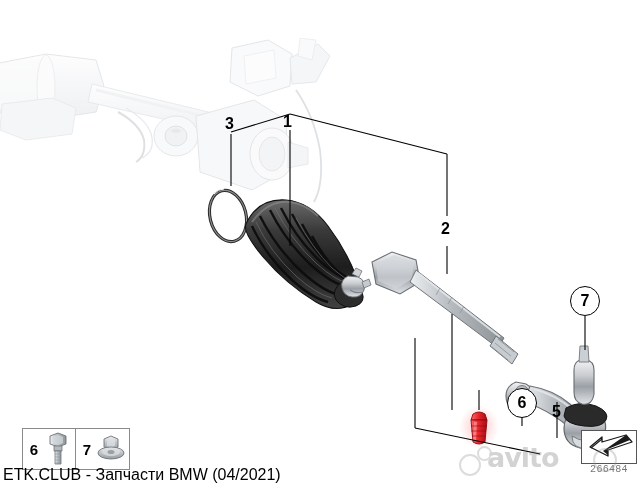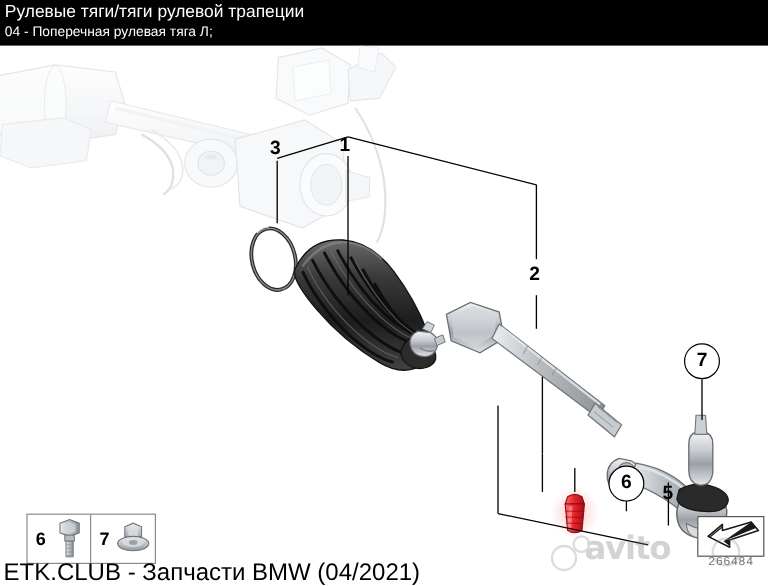--- a/index.html
+++ b/index.html
@@ -119,21 +119,21 @@
     flex: 1;
     height: 100%;
     position: relative;
   }
 
   
   #footer-text {
     position: absolute;
     left: 3px;
     top: 466px;
-    font-size: 20px;
+    font-size: 16px;
     color: #000000;
     white-space: nowrap;
   }
 
   
   #thumb-box {
     position: absolute;
     left: 581px;
     top: 430px;
     width: 56px;
@@ -179,24 +179,20 @@
     border: 2.5px solid #8d8d8d;
     border-radius: 50%;
     box-sizing: border-box;
   }
 </style>
 </head>
 <body>
 
 <div id="page">
 
-  <div id="header-bar">
-    <div id="header-title">Рулевые тяги/тяги рулевой трапеции</div>
-    <div id="header-subtitle">04 - Поперечная рулевая тяга Л;</div>
-  </div>
 
   <div id="diagram">
 
     <svg id="diagram-svg" width="640" height="420" viewBox="0 0 640 420">
       <defs>
         <linearGradient id="metalV" x1="0" y1="0" x2="0" y2="1">
           <stop offset="0%" stop-color="#f2f3f4"></stop>
           <stop offset="35%" stop-color="#c9ccd0"></stop>
           <stop offset="60%" stop-color="#9ba0a6"></stop>
           <stop offset="100%" stop-color="#e2e4e7"></stop>

